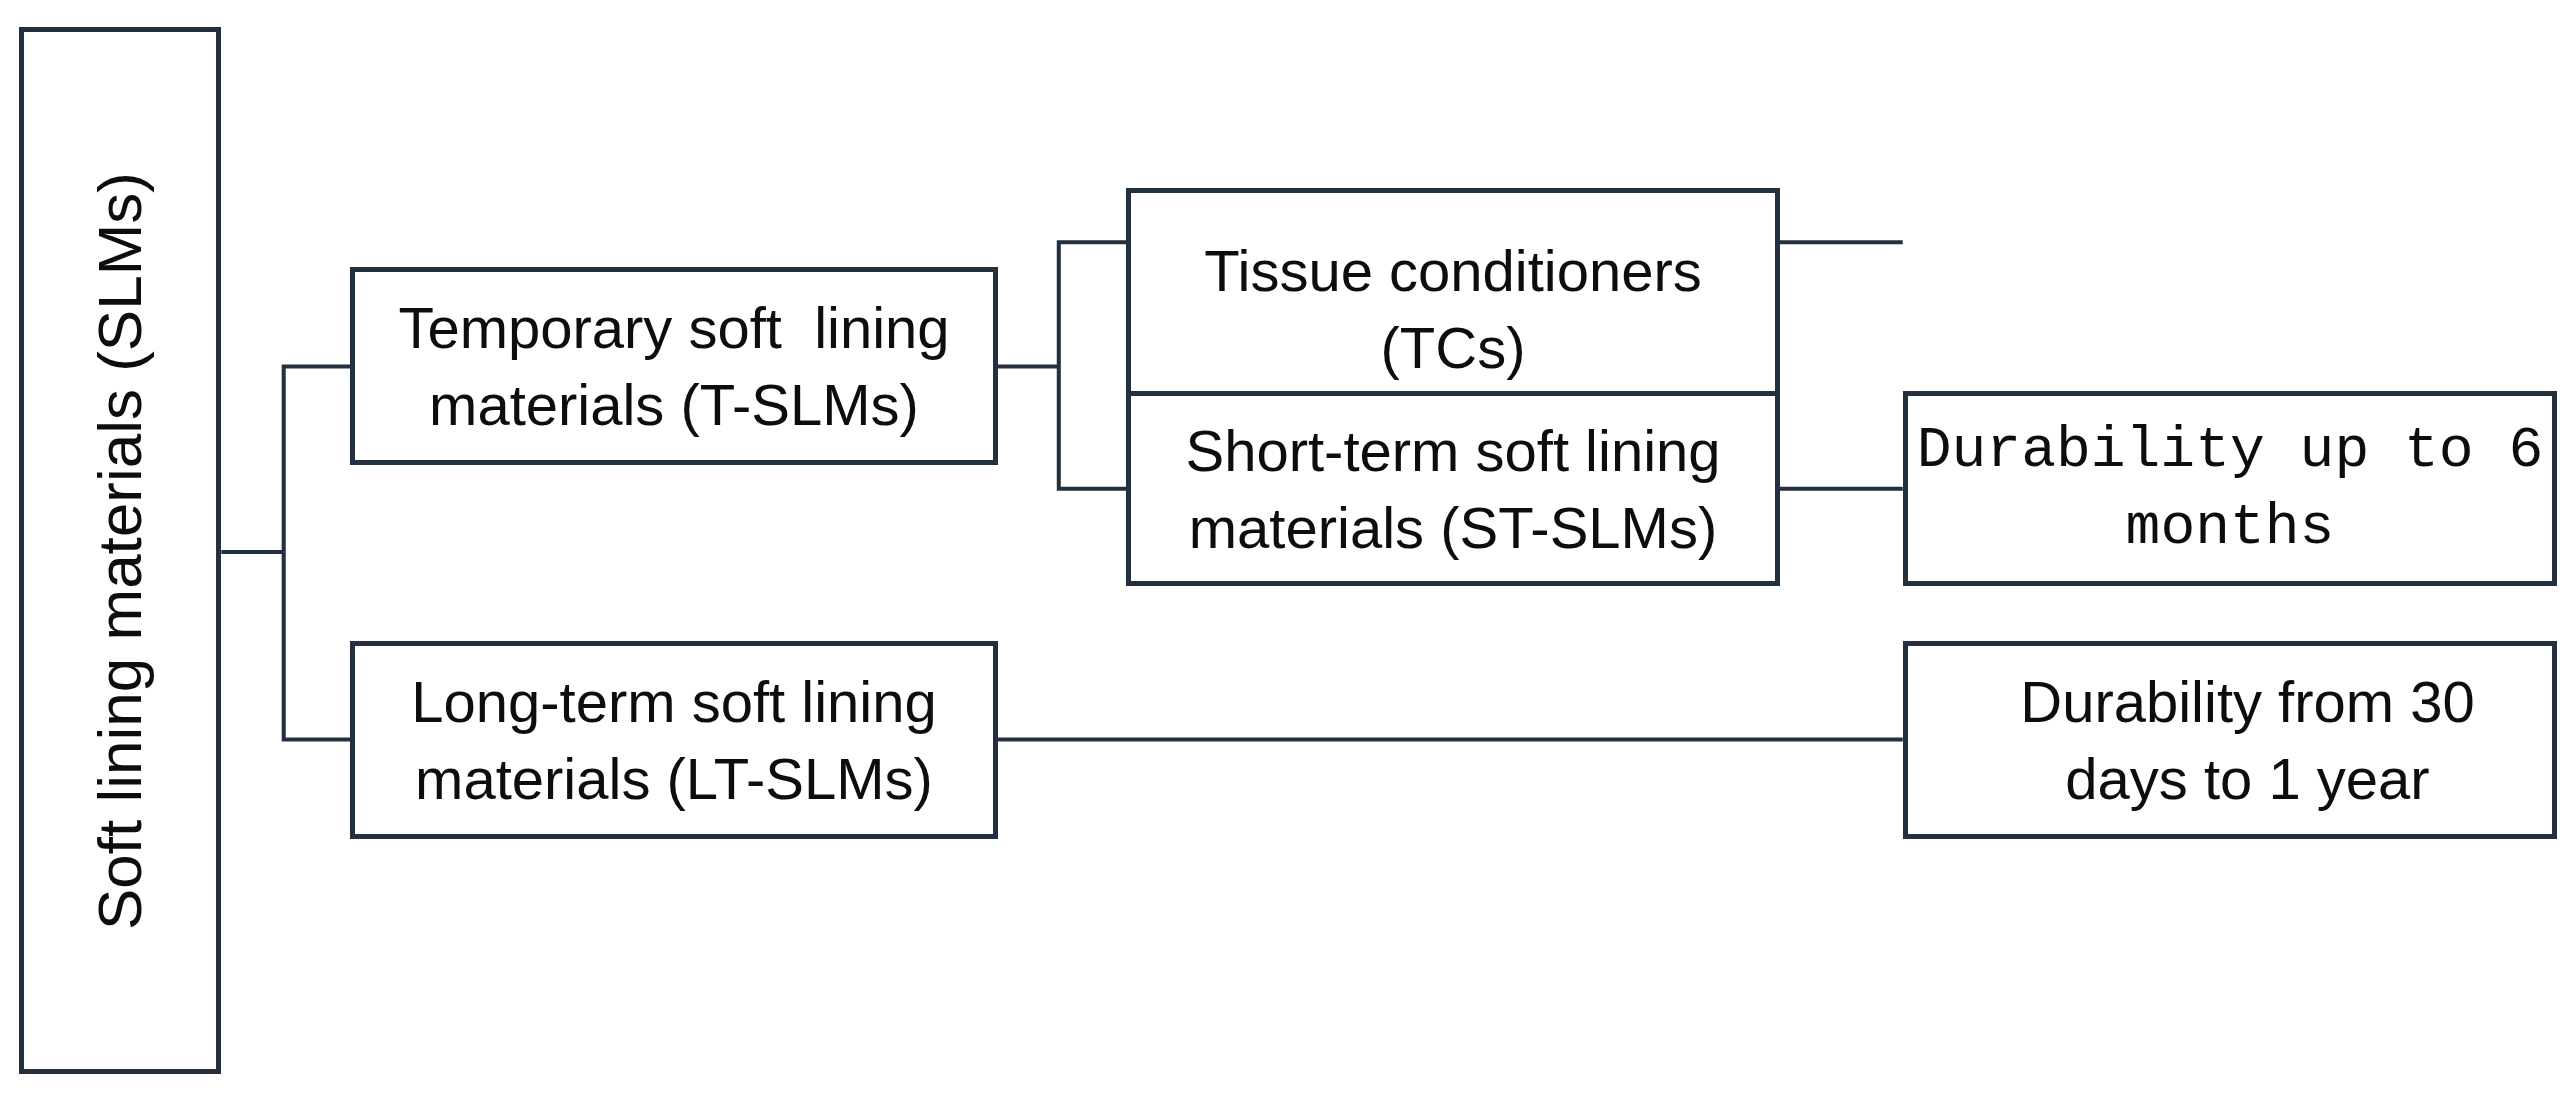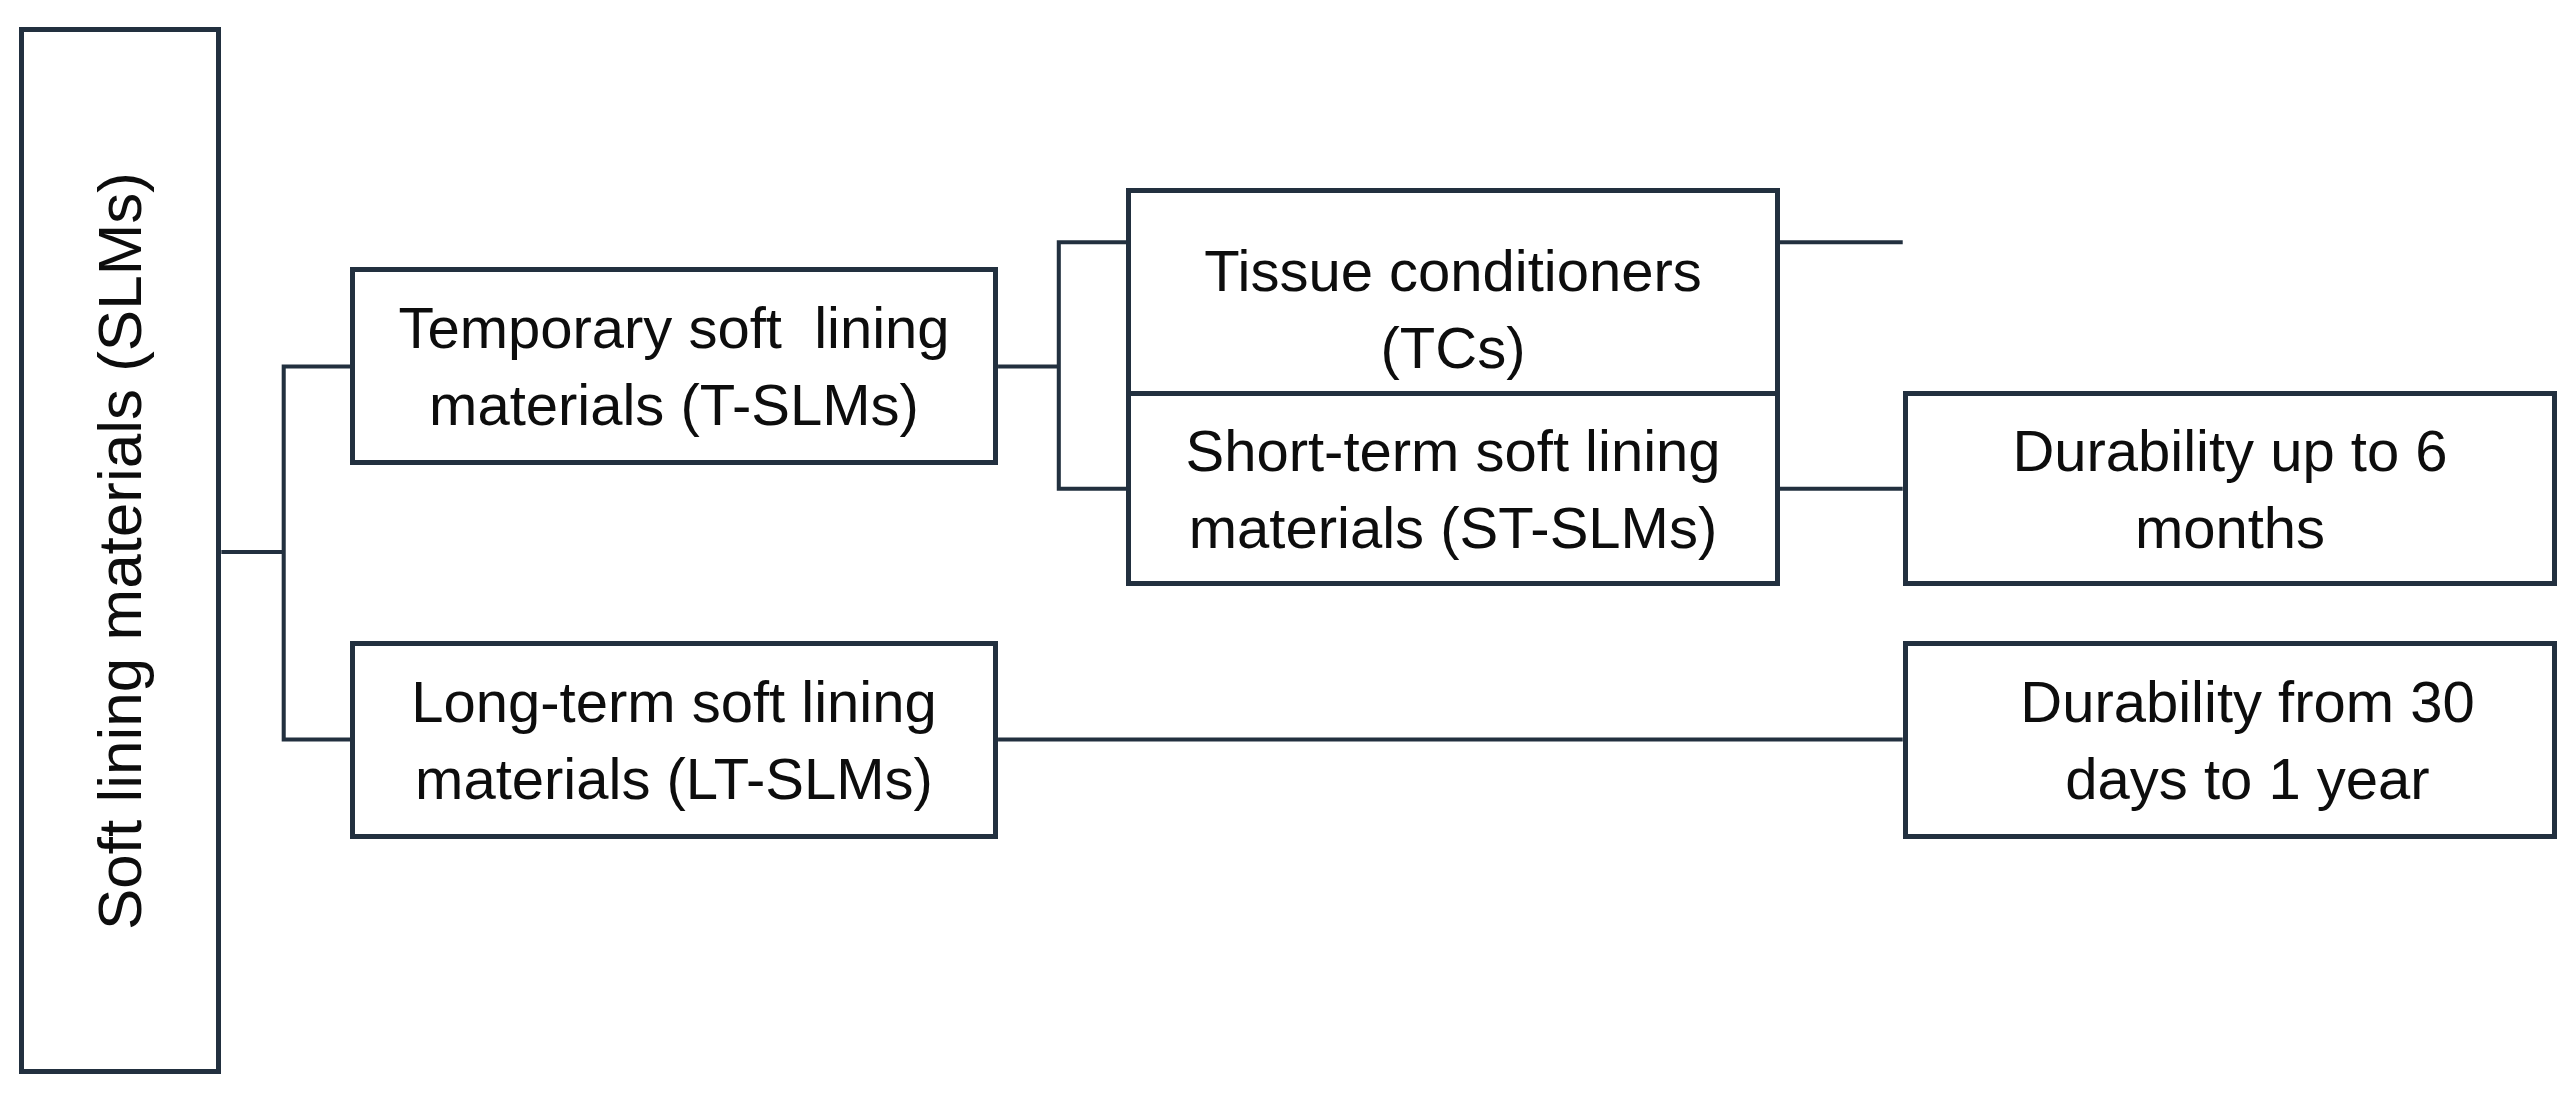--- a/index.html
+++ b/index.html
@@ -66,21 +66,21 @@
     line-height: 62px;
   }
   
   .node-tslms  { left: 350px;  top: 267px; width: 648px; height: 198px; }
   .node-ltslms { left: 350px;  top: 641px; width: 648px; height: 198px; }
   
   .node-tcs    { left: 1126px; top: 144px; width: 654px; height: 242px; margin-top: 44px; }
   .node-stslms { left: 1126px; top: 391px; width: 654px; height: 195px; text-align: right; }
   
   .node-dur1   { left: 1903px; top: 144px; width: 654px; height: 196px; }
-  .node-dur2   { left: 1903px; top: 391px; width: 654px; height: 195px; }
+  .node-dur2   { left: 1903px; top: 391px; width: 654px; height: 195px; font-family: Liberation Mono, monospace; }
   .node-dur3   { left: 1903px; top: 641px; width: 654px; height: 198px; padding-left: 35px; }
 </style>
 </head>
 <body>
 
 <div class="canvas">
 
   <svg class="connectors" viewBox="0 0 3180 1352" xmlns="http://www.w3.org/2000/svg">
 
     <path d="M 273 681.5 H 350"></path>

